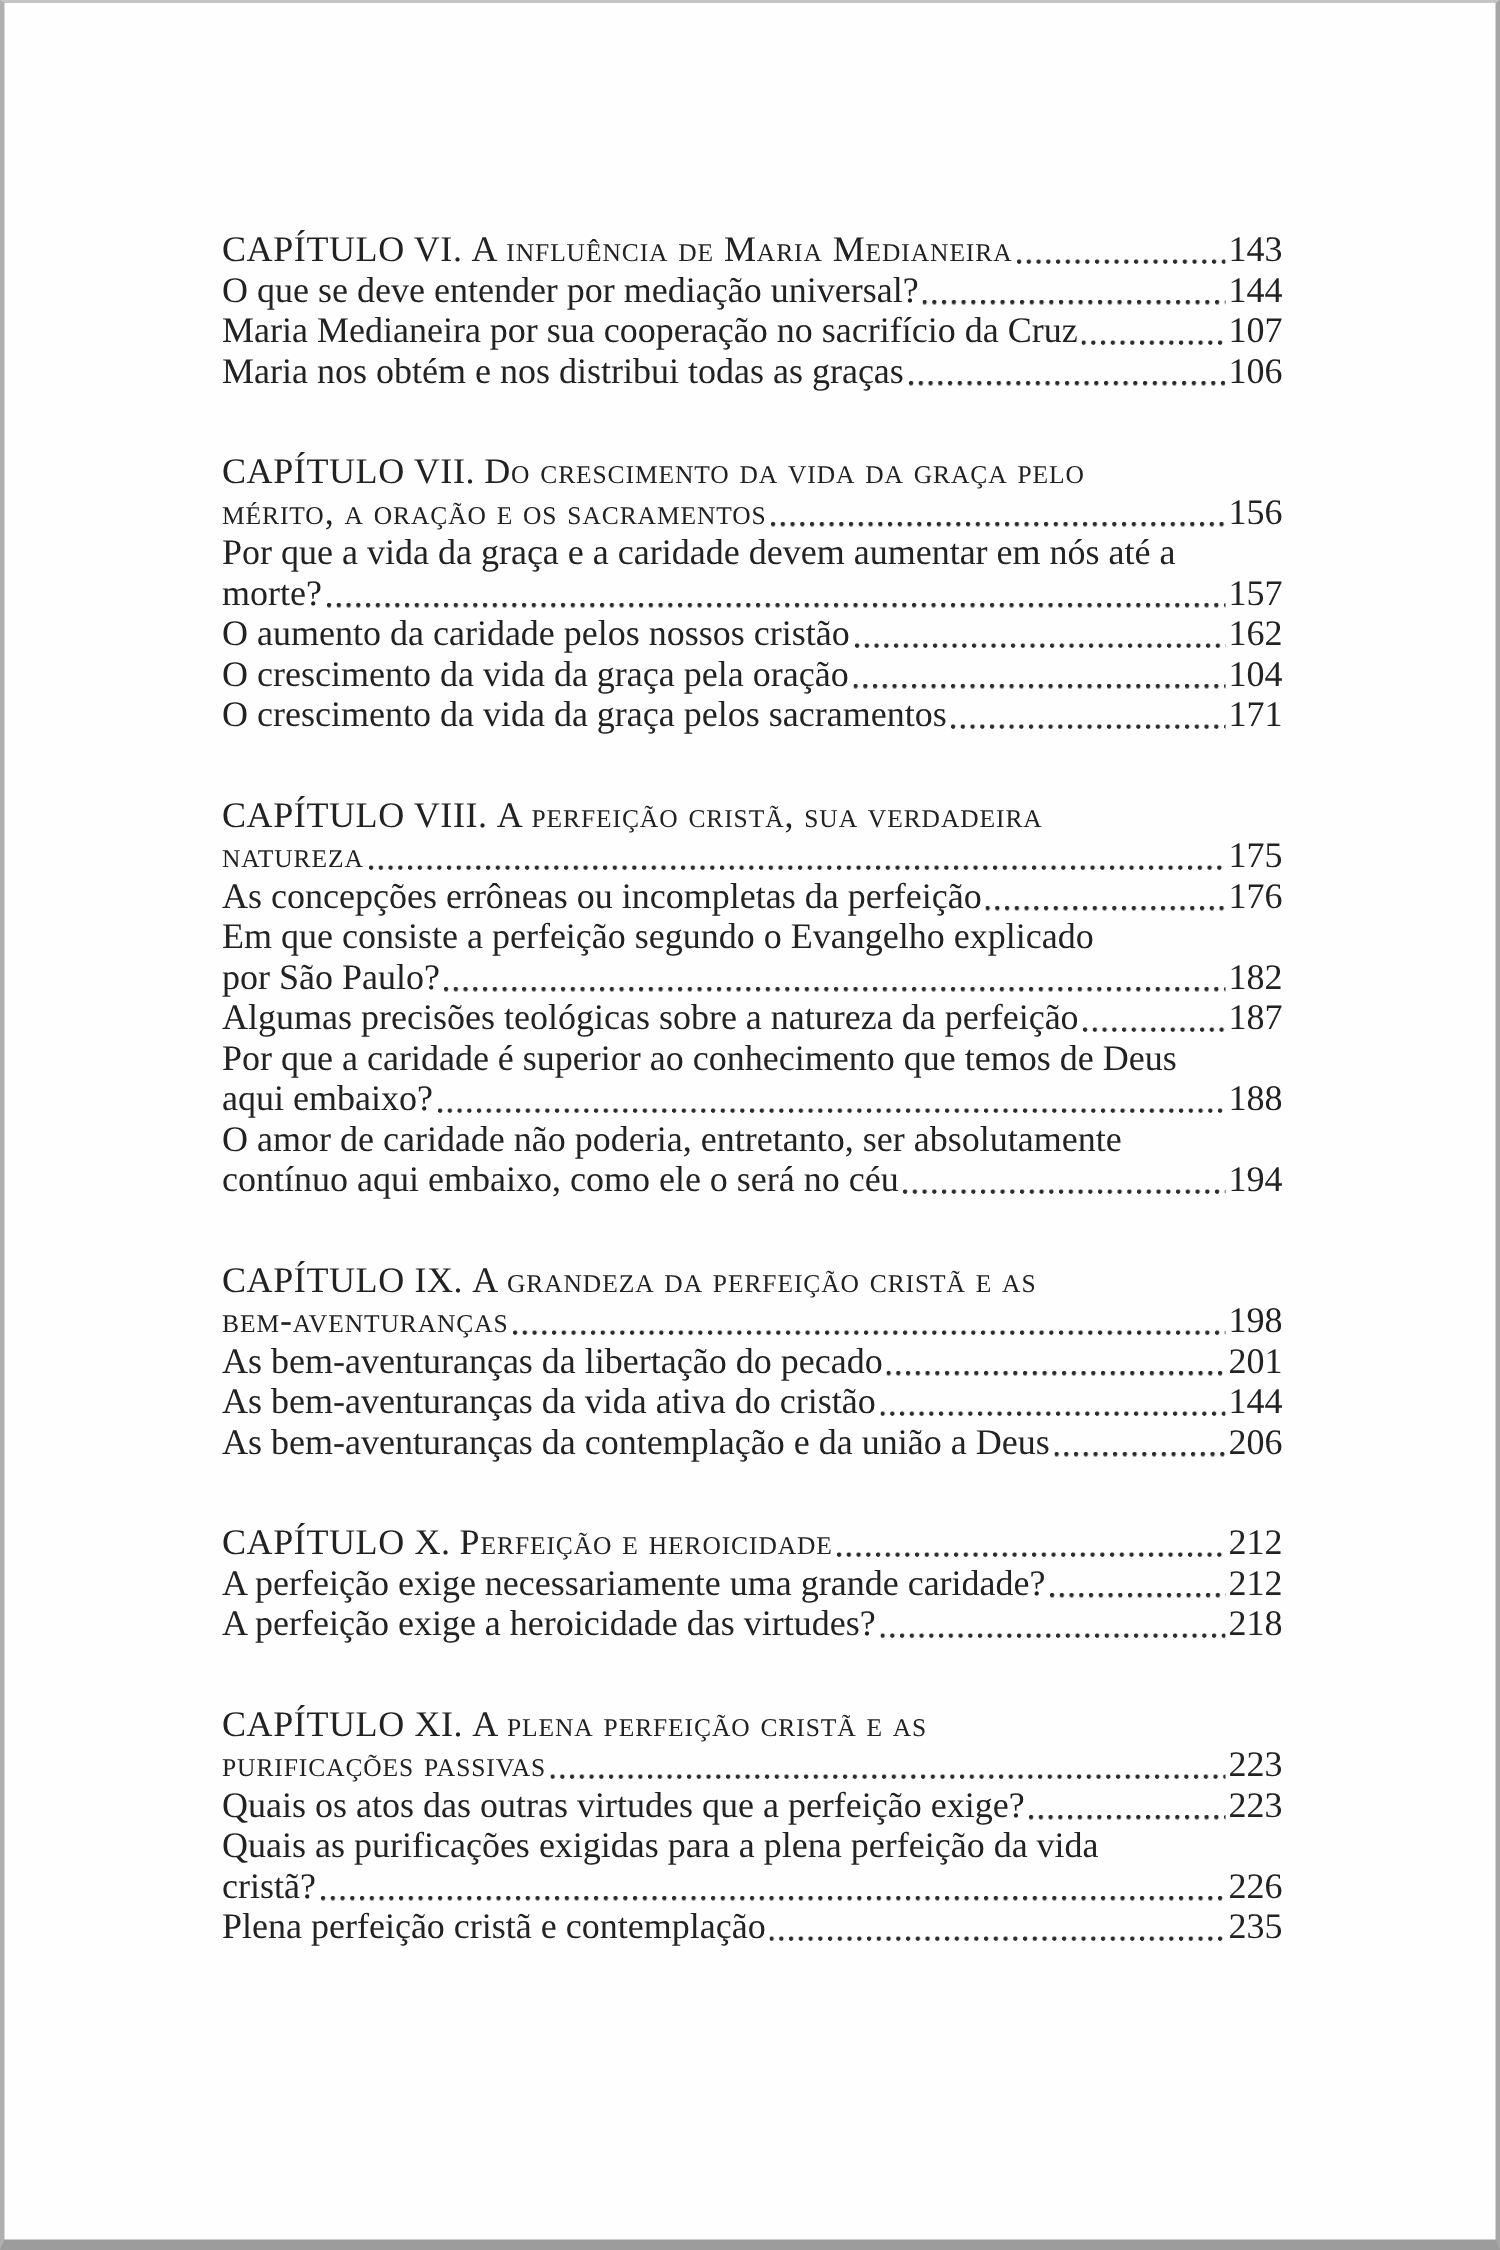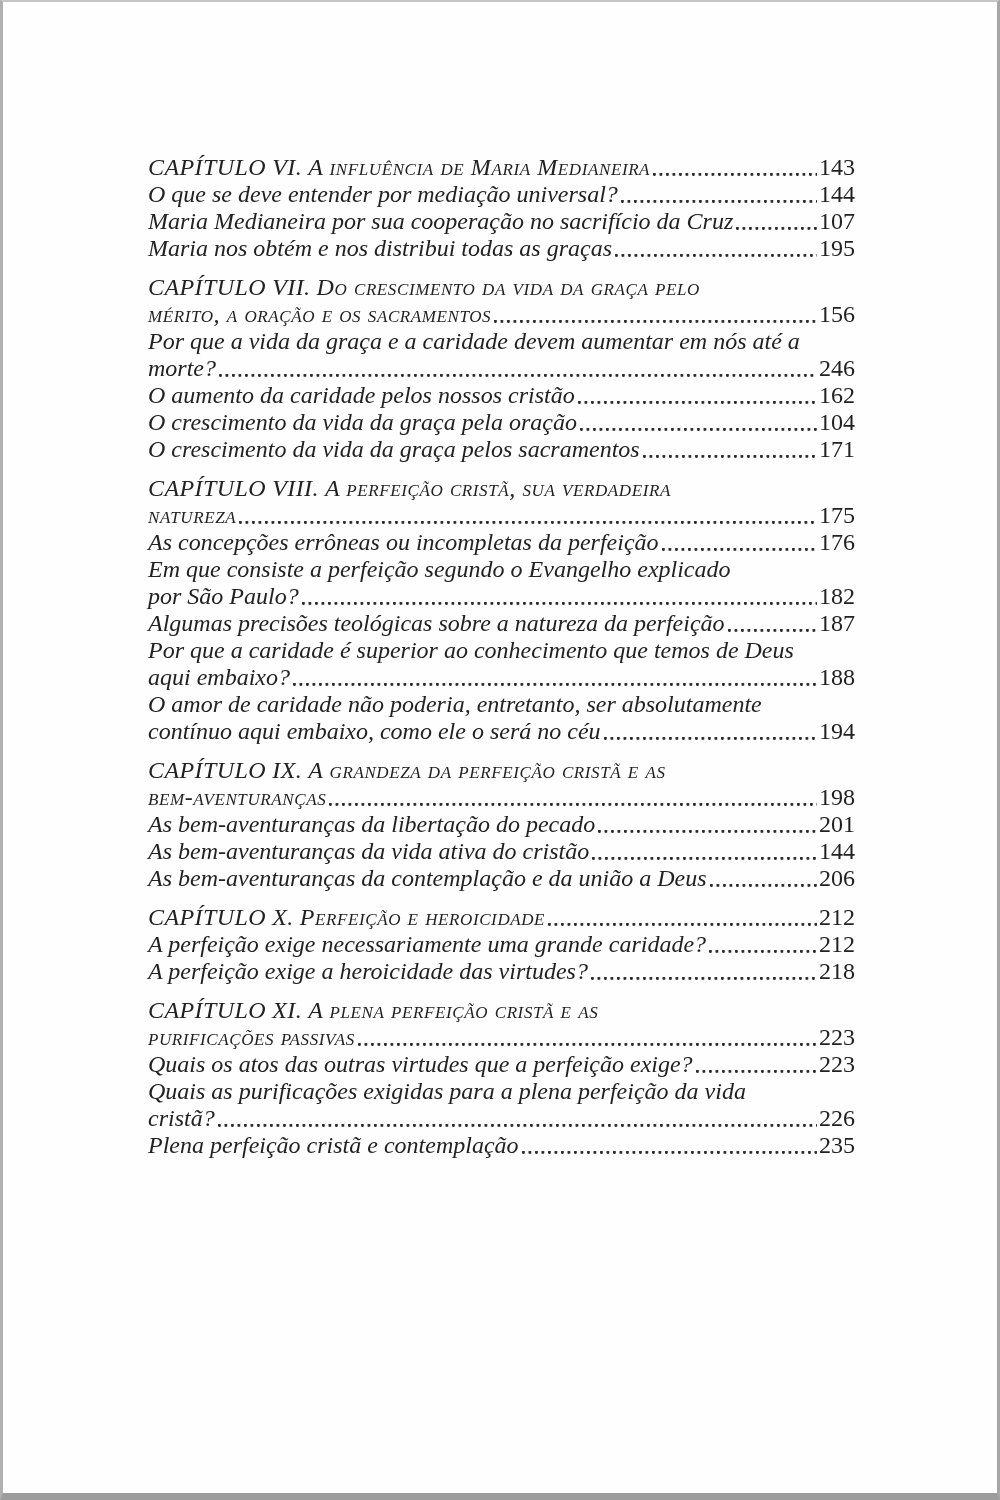--- a/index.html
+++ b/index.html
@@ -19,32 +19,31 @@
     border-bottom: 7px solid #9c9c9c;
     font-family: "Liberation Serif", "DejaVu Serif", serif;
     color: #222222;
     overflow: hidden;
   }
   .content {
     box-sizing: border-box;
     padding: 152px 142px 0 145px; 
   }
   .section + .section {
-    margin-top: 12px;
+    margin-top: 40px;
   }
   .toc-line {
     display: flex;
     align-items: baseline;
     font-size: 24px;
     line-height: 27px;
     white-space: pre;
   }
   .txt {
     flex: 0 0 auto;
-    font-style: italic;
   }
   .chap-label {
     letter-spacing: 0.4px;
   }
   .sc {
     font-variant: small-caps;
     letter-spacing: 0.6px;
   }
   .leader {
     flex: 1 1 auto;
@@ -63,27 +62,27 @@
 </style>
 </head>
 <body>
 
 <div class="page">
   <div class="content">
       <div class="section">
         <div class="toc-line"><span class="txt chap-label">CAPÍTULO VI.</span><span class="txt"> </span><span class="txt sc">A influência de Maria Medianeira</span><span class="leader"></span><span class="pg">143</span></div>
         <div class="toc-line"><span class="txt">O que se deve entender por mediação universal?</span><span class="leader"></span><span class="pg">144</span></div>
         <div class="toc-line"><span class="txt">Maria Medianeira por sua cooperação no sacrifício da Cruz</span><span class="leader"></span><span class="pg">107</span></div>
-        <div class="toc-line"><span class="txt">Maria nos obtém e nos distribui todas as graças</span><span class="leader"></span><span class="pg">195</span></div>
+        <div class="toc-line"><span class="txt">Maria nos obtém e nos distribui todas as graças</span><span class="leader"></span><span class="pg">106</span></div>
       </div>
       <div class="section">
         <div class="toc-line"><span class="txt chap-label">CAPÍTULO VII.</span><span class="txt"> </span><span class="txt sc">Do crescimento da vida da graça pelo</span></div>
         <div class="toc-line"><span class="txt sc">mérito, a oração e os sacramentos</span><span class="leader"></span><span class="pg">156</span></div>
         <div class="toc-line"><span class="txt">Por que a vida da graça e a caridade devem aumentar em nós até a</span></div>
-        <div class="toc-line"><span class="txt">morte?</span><span class="leader"></span><span class="pg">246</span></div>
+        <div class="toc-line"><span class="txt">morte?</span><span class="leader"></span><span class="pg">157</span></div>
         <div class="toc-line"><span class="txt">O aumento da caridade pelos nossos cristão</span><span class="leader"></span><span class="pg">162</span></div>
         <div class="toc-line"><span class="txt">O crescimento da vida da graça pela oração</span><span class="leader"></span><span class="pg">104</span></div>
         <div class="toc-line"><span class="txt">O crescimento da vida da graça pelos sacramentos</span><span class="leader"></span><span class="pg">171</span></div>
       </div>
       <div class="section">
         <div class="toc-line"><span class="txt chap-label">CAPÍTULO VIII.</span><span class="txt"> </span><span class="txt sc">A perfeição cristã, sua verdadeira</span></div>
         <div class="toc-line"><span class="txt sc">natureza</span><span class="leader"></span><span class="pg">175</span></div>
         <div class="toc-line"><span class="txt">As concepções errôneas ou incompletas da perfeição</span><span class="leader"></span><span class="pg">176</span></div>
         <div class="toc-line"><span class="txt">Em que consiste a perfeição segundo o Evangelho explicado</span></div>
         <div class="toc-line"><span class="txt">por São Paulo?</span><span class="leader"></span><span class="pg">182</span></div>

